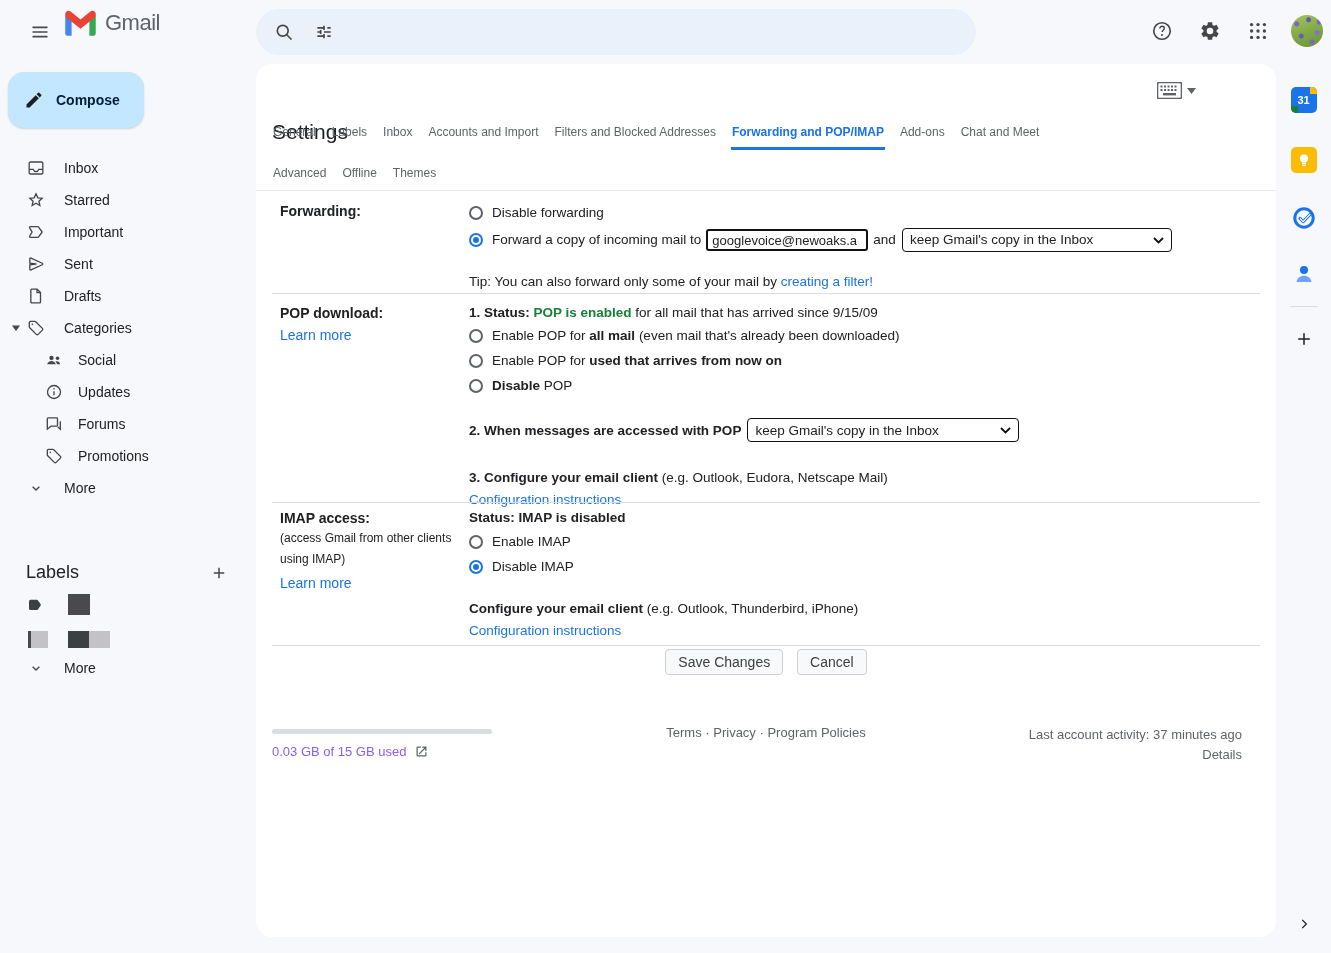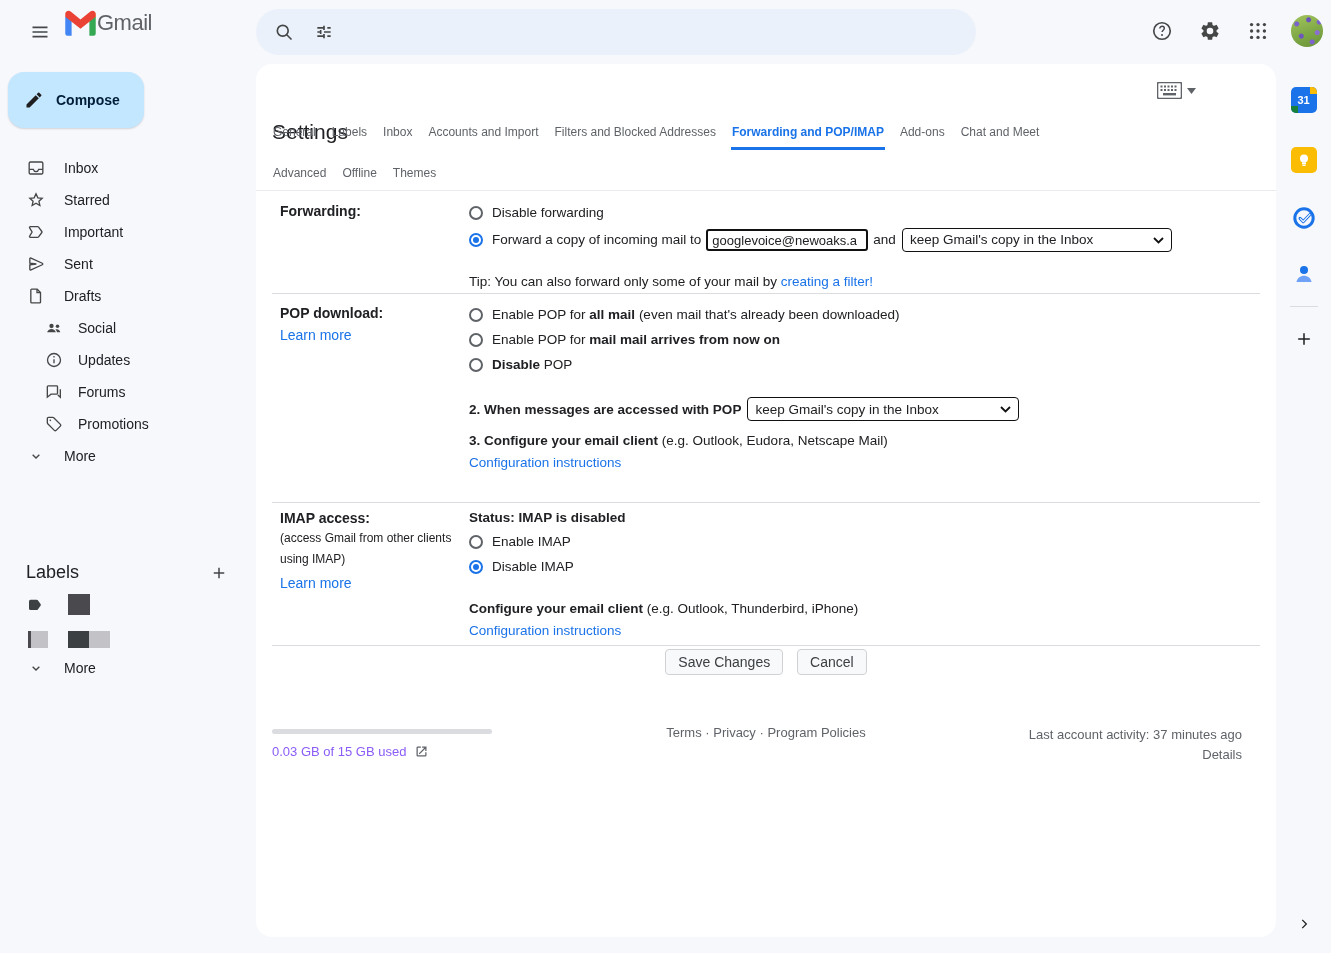--- a/index.html
+++ b/index.html
@@ -7,21 +7,21 @@
   body {
     font-family:"Liberation Sans","DejaVu Sans",sans-serif;
     background:#f6f8fc; color:#202124; position:relative; font-size:14px;
   }
   svg { display:block; }
 
   
   .topbar { position:absolute; top:0; left:0; width:1331px; height:64px; }
   .iconbtn { border:none; background:transparent; cursor:pointer; display:flex; align-items:center; justify-content:center; border-radius:50%; }
   .hamburger { position:absolute; left:16px; top:8px; width:48px; height:48px; }
-  .logo { position:absolute; left:64px; top:10px; display:flex; align-items:center; }
+  .logo { position:absolute; left:64px; top:10px; display:flex; align-items:center; gap:8px; }
   .logo-text { font-size:22px; color:#5f6368; letter-spacing:-0.5px; }
   .searchbar { position:absolute; left:256px; top:9px; width:720px; height:46px; background:#eaf1fb; border-radius:24px; display:flex; align-items:center; padding:0 8px; }
   .searchbar input { flex:1; border:none; background:transparent; outline:none; font-size:16px; color:#202124; font-family:inherit; }
   .searchbar input::placeholder { color:#5f6368; }
   .sb-btn { width:40px; height:40px; }
   .tb-right { position:absolute; right:8px; top:10px; display:flex; align-items:center; gap:6px; }
   .tb-right .iconbtn { width:42px; height:42px; }
   .avatar { width:32px; height:32px; border-radius:50%; border:none; cursor:pointer; margin-left:6px;
     background-color:#83a84f;
     background-image:
@@ -218,20 +218,34 @@
     </div>
     <div class="nav-item">
       <span class="ni-icon">
           <svg width="20" height="20" viewBox="0 0 24 24" fill="none" stroke="#444746" stroke-width="1.6">
             <path d="M6.8 3.8h6.6l4 4v11.4a1 1 0 0 1-1 1H6.8a1 1 0 0 1-1-1V4.8a1 1 0 0 1 1-1z"></path>
             <path d="M13.2 4v4h4.2"></path>
           </svg>
         </span>
       <span class="ni-label">Drafts</span>
     </div>
+    <div class="nav-item">
+      <span class="expander">
+          <svg width="10" height="10" viewBox="0 0 10 10">
+            <path d="M1 2.5h8L5 8z" fill="#444746"></path>
+          </svg>
+        </span>
+      <span class="ni-icon">
+          <svg width="20" height="20" viewBox="0 0 24 24" fill="none" stroke="#444746" stroke-width="1.6">
+            <path d="M4 5.5A1.5 1.5 0 0 1 5.5 4h5.1c.4 0 .78.16 1.06.44l8 8a1.5 1.5 0 0 1 0 2.12l-5.1 5.1a1.5 1.5 0 0 1-2.12 0l-8-8A1.5 1.5 0 0 1 4 10.6z"></path>
+            <circle cx="7.6" cy="7.6" r="1" fill="#444746" stroke="none"></circle>
+          </svg>
+        </span>
+      <span class="ni-label">Categories</span>
+    </div>
     <div class="nav-item sub">
       <span class="ni-icon">
           <svg width="20" height="20" viewBox="0 0 24 24" fill="#444746">
             <circle cx="9" cy="9.6" r="2.6"></circle>
             <path d="M3.8 17.2c.55-2.6 2.6-4.1 5.2-4.1s4.65 1.5 5.2 4.1z"></path>
             <circle cx="16.2" cy="10" r="2.1"></circle>
             <path d="M15.4 13.5c2 .1 3.6 1.4 4.1 3.7h-3.9c-.2-1.5-.9-2.8-2-3.5.55-.15 1.2-.2 1.8-.2z"></path>
           </svg>
         </span>
       <span class="ni-label">Social</span>
@@ -381,44 +395,49 @@
       <a class="link">creating a filter!</a>
     </div>
   </div>
   <div class="divider" style="top:229px;"></div>
 
   <div class="sec-label" style="top:241px;">
     <b>POP download:</b><br>
     <a class="link" style="display:inline-block;margin-top:6px;">Learn more</a>
   </div>
   <div class="content" style="top:241px; right:16px;">
+    <div style="margin-bottom:6px;">
+      <b>1. Status:</b>
+      <span class="green">POP is enabled</span>
+      <span>for all mail that has arrived since 9/15/09</span>
+    </div>
     <div class="radio-row">
       <span class="radio"></span>
       <span><span>Enable POP for</span> <b>all mail</b> <span>(even mail that's already been downloaded)</span></span>
     </div>
     <div class="radio-row">
       <span class="radio"></span>
-      <span><span>Enable POP for</span> <b>mail mail arrives from now on</b></span>
+      <span><span>Enable POP for</span> <b>used that arrives from now on</b></span>
     </div>
     <div class="radio-row">
       <span class="radio"></span>
       <span><b>Disable</b> <span>POP</span></span>
     </div>
     <div style="margin-top:22px; display:flex; align-items:center;">
       <b>2. When messages are accessed with POP</b>
       <span class="mock-select" style="width:272px;">
         <span>keep Gmail's copy in the Inbox</span>
         <span class="chev">
             <svg width="11" height="7" viewBox="0 0 11 7" fill="none" stroke="#111" stroke-width="1.8">
               <path d="M1 1l4.5 4.5L10 1"></path>
             </svg>
           </span>
       </span>
     </div>
-    <div style="margin-top:12px;">
+    <div style="margin-top:28px;">
       <b>3. Configure your email client</b>
       <span>(e.g. Outlook, Eudora, Netscape Mail)</span>
     </div>
     <div style="margin-top:7px;">
       <a class="link">Configuration instructions</a>
     </div>
   </div>
   <div class="divider" style="top:438px;"></div>
 
   <div class="sec-label" style="top:446px;">

